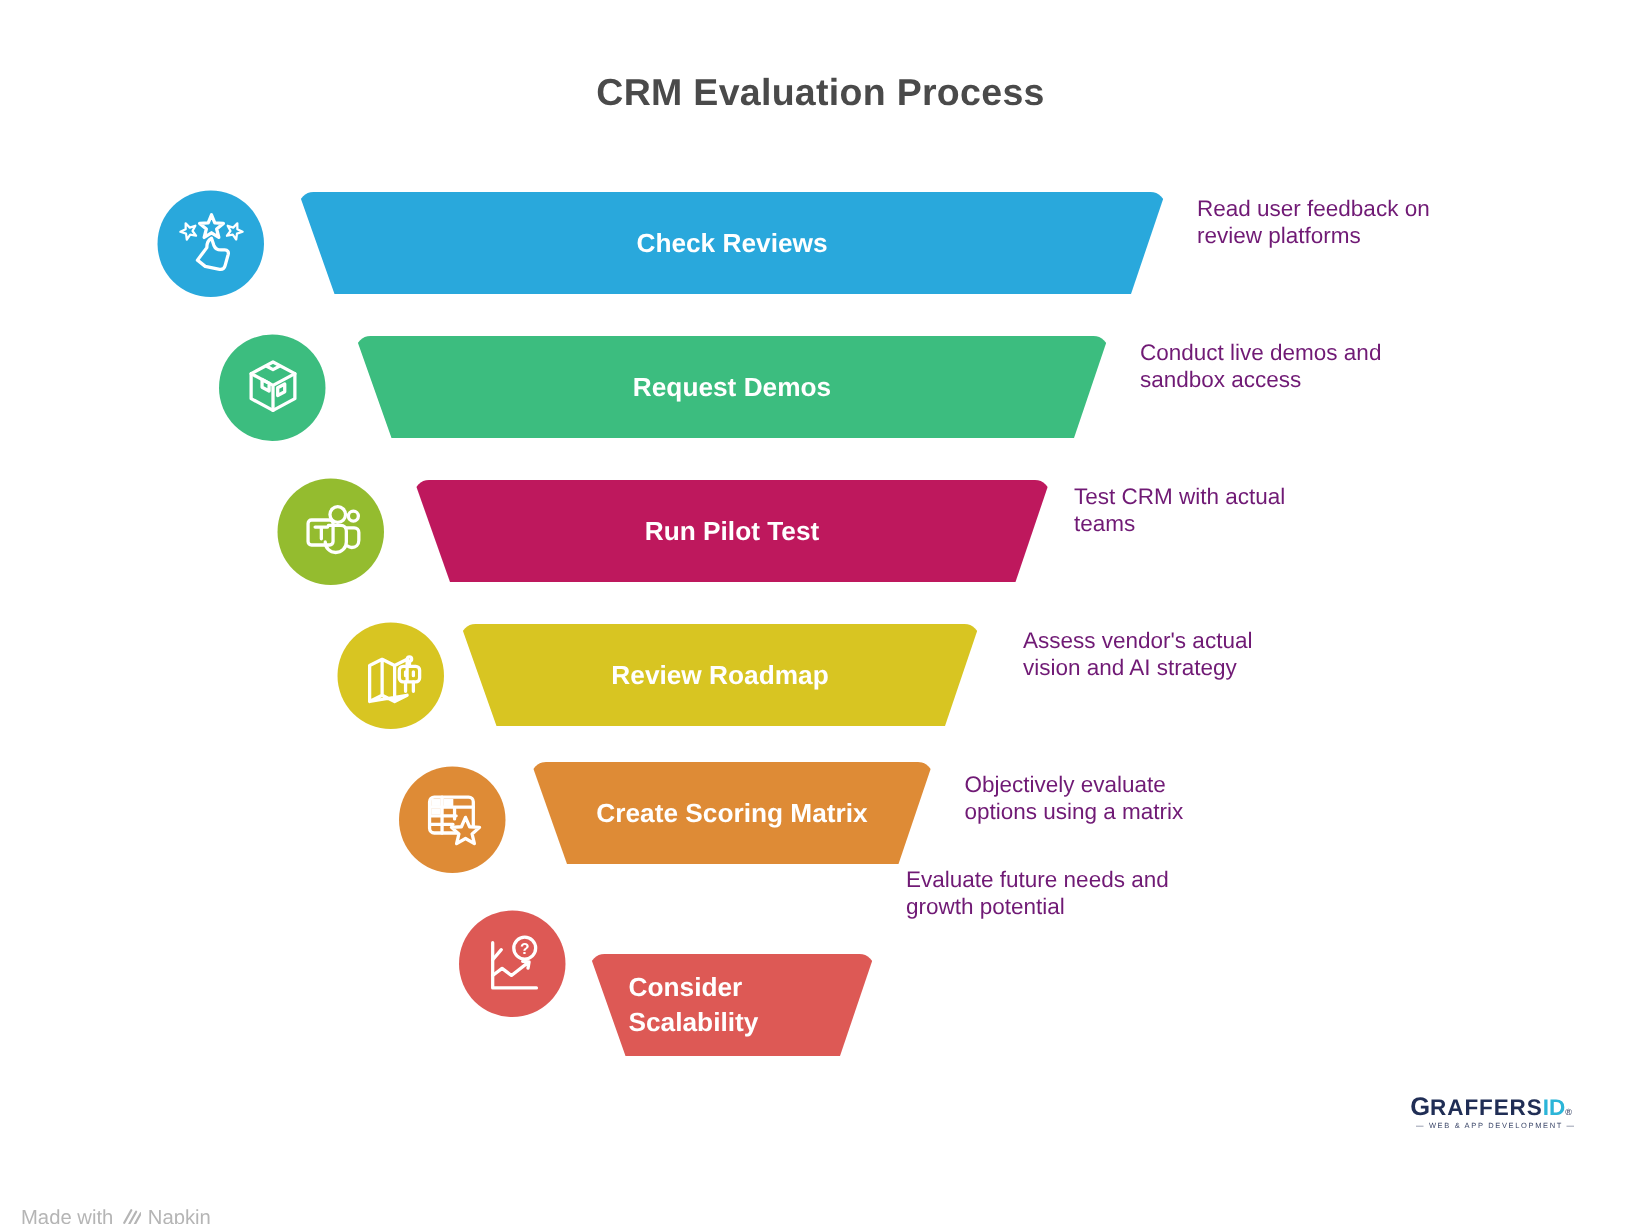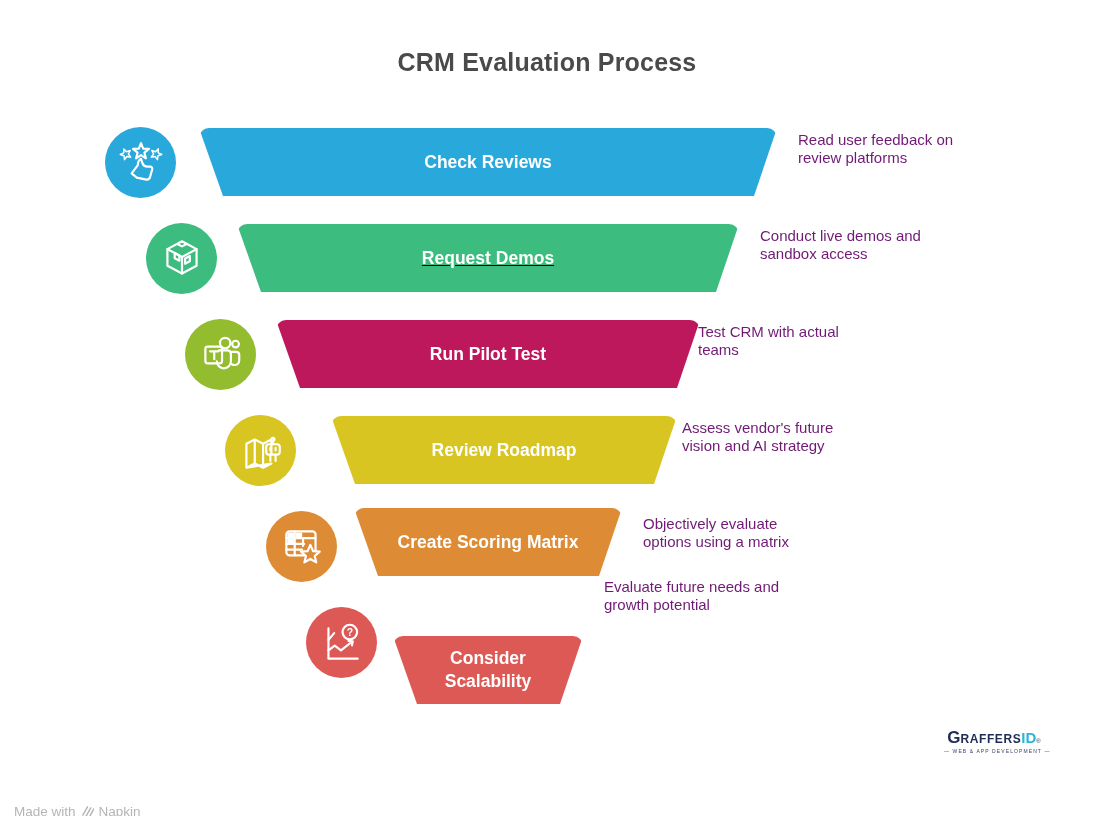--- a/index.html
+++ b/index.html
@@ -15,49 +15,49 @@
     position:absolute;width:71px;height:71px;border-radius:50%;
     display:flex;align-items:center;justify-content:center;
   }
   .icon-circle svg{width:50px;height:50px;display:block;}
   .bar{
     position:absolute;height:68px;border-radius:10px;
     display:flex;align-items:center;justify-content:center;
     clip-path:polygon(0 0,100% 0,calc(100% - 23px) 100%,24px 100%);
   }
   .bar-label{
-    color:#ffffff;font-weight:bold;font-size:17.5px;text-align:center;
+    color:#ffffff;font-weight:bold;font-size:17.5px;
     line-height:1.3;padding:0 26px;
   }
   .desc{
     position:absolute;width:178px;font-size:15px;color:#701a75;line-height:1.22;
   }
   
   .r0 .icon-circle{left:105px;top:127px}.r0 .bar{left:199px;top:128px;width:578px}.r0 .desc{left:798px;top:131px}
   .r1 .icon-circle{left:146px;top:223px}.r1 .bar{left:237px;top:224px;width:502px}.r1 .desc{left:760px;top:227px}
-  .r2 .icon-circle{left:185px;top:319px}.r2 .bar{left:276px;top:320px;width:424px}.r2 .desc{left:698px;top:323px}
-  .r3 .icon-circle{left:225px;top:415px}.r3 .bar{left:331px;top:416px;width:346px}.r3 .desc{left:682px;top:419px}
+  .r2 .icon-circle{left:185px;top:319px}.r2 .bar{left:276px;top:320px;width:424px}.r2 .desc{left:716px;top:323px}
+  .r3 .icon-circle{left:225px;top:415px}.r3 .bar{left:307px;top:416px;width:346px}.r3 .desc{left:682px;top:419px}
   .r4 .icon-circle{left:266px;top:511px}.r4 .bar{left:354px;top:508px;width:268px}.r4 .desc{left:643px;top:515px}
   .r5 .icon-circle{left:306px;top:607px}.r5 .bar{left:393px;top:608px;width:190px}.r5 .desc{left:604px;top:578px}
 
   .icn{fill:none;stroke:#ffffff;stroke-width:2.1;stroke-linecap:round;stroke-linejoin:round;}
 
   .napkin{
     position:absolute;left:14px;top:804px;display:flex;align-items:center;gap:5px;
     color:#b5b5b5;font-size:13.5px;cursor:pointer;text-align:center;
   }
   .napkin svg{width:13px;height:13px;}
 
   .graffers{
     position:absolute;left:944px;top:729px;width:100px;text-align:center;cursor:pointer;
     color:#202e55;line-height:1;
   }
   .graffers .row1{display:flex;align-items:baseline;justify-content:center;}
   .graffers .g-big{font-size:17px;font-weight:bold;}
-  .graffers .g-caps{font-size:12px;font-weight:bold;letter-spacing:.6px;}
+  .graffers .g-caps{font-size:15px;font-weight:bold;letter-spacing:.6px;}
   .graffers .g-id{font-size:15px;font-weight:bold;color:#2cb5d8;}
   .graffers .g-reg{font-size:6px;vertical-align:super;color:#202e55;}
   .graffers .tagline{
     margin-top:3px;font-size:5px;letter-spacing:1.1px;color:#3b4668;white-space:nowrap;
   }
 </style>
 </head>
 <body>
 
 <div class="canvas">
@@ -80,21 +80,21 @@
   </div>
 
   <div class="row r1">
     <div class="icon-circle" style="background-color: rgb(60, 189, 127);">
       <svg viewBox="0 0 48 48">
         <path class="icn" d="M24,7 L38,14.5 L38,30.5 L24,38 L10,30.5 L10,14.5 Z"></path>
         <path class="icn" d="M10,14.5 L24,22 L38,14.5 M24,22 L24,38"></path>
         <path class="icn" d="M17,18.2 l4.5,2.4 v5 l-4.5,-2.4 z M27,23.5 l4.5,-2.4 v5 l-4.5,2.4 z M20,9.8 l4,2.1 4,-2.1"></path>
       </svg>
     </div>
-    <div class="bar" style="background-color: rgb(60, 189, 127); text-decoration: underline;">
+    <div class="bar" style="background-color: rgb(60, 189, 127);">
       <span class="bar-label">Request Demos</span>
     </div>
     <div class="desc">Conduct live demos and sandbox access</div>
   </div>
 
   <div class="row r2">
     <div class="icon-circle" style="background-color: rgb(148, 188, 47);">
       <svg viewBox="0 0 48 48">
         <circle class="icn" cx="28" cy="12.5" r="5"></circle>
         <circle class="icn" cx="38" cy="13.5" r="3.2"></circle>
@@ -115,21 +115,21 @@
       <svg viewBox="0 0 48 48">
         <path class="icn" d="M10,17 L18,13 L26,17 L34,13 V27 M34,36 L26,40 L18,36 L10,40 Z M10,17 V40 M18,13 V36 M26,17 V40"></path>
         <rect class="icn" x="29" y="17.5" width="13" height="10" rx="2.5"></rect>
         <path class="icn" d="M35.5,17.5 V14.2 M33,21 v2.5 M38,21 v2.5 M33,27.5 V33.5 M38,27.5 V33.5"></path>
         <circle class="icn" cx="35.5" cy="12.8" r="1.4"></circle>
       </svg>
     </div>
     <div class="bar" style="background-color: rgb(216, 197, 34);">
       <span class="bar-label">Review Roadmap</span>
     </div>
-    <div class="desc">Assess vendor's future vision and AI strategy</div>
+    <div class="desc">Assess vendor's actual vision and AI strategy</div>
   </div>
 
   <div class="row r4">
     <div class="icon-circle" style="background-color: rgb(222, 139, 54);">
       <svg viewBox="0 0 48 48">
         <rect class="icn" x="9" y="9" width="28" height="23" rx="3"></rect>
         <path class="icn" d="M9,15.5 H37 M9,21 H26 M9,26.5 H24 M17,9 V32 M25,15.5 V23"></path>
         <rect x="10" y="10.2" width="6.2" height="4.5" fill="#ffffff"></rect>
         <rect x="17.8" y="10.2" width="6.4" height="4.5" fill="#ffffff"></rect>
         <rect x="10" y="16.3" width="6.2" height="3.9" fill="#ffffff"></rect>

